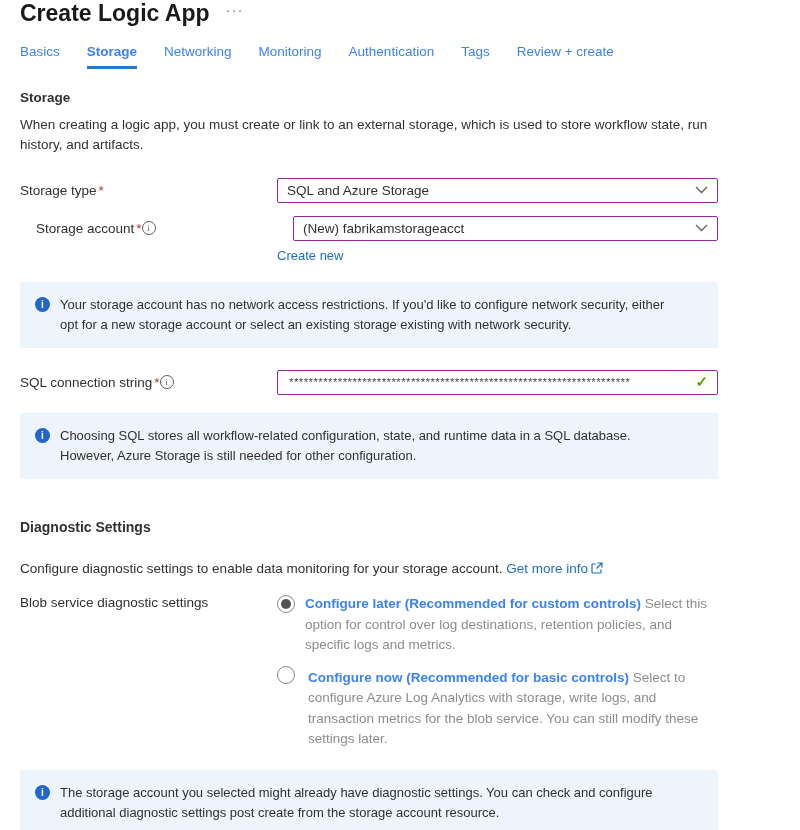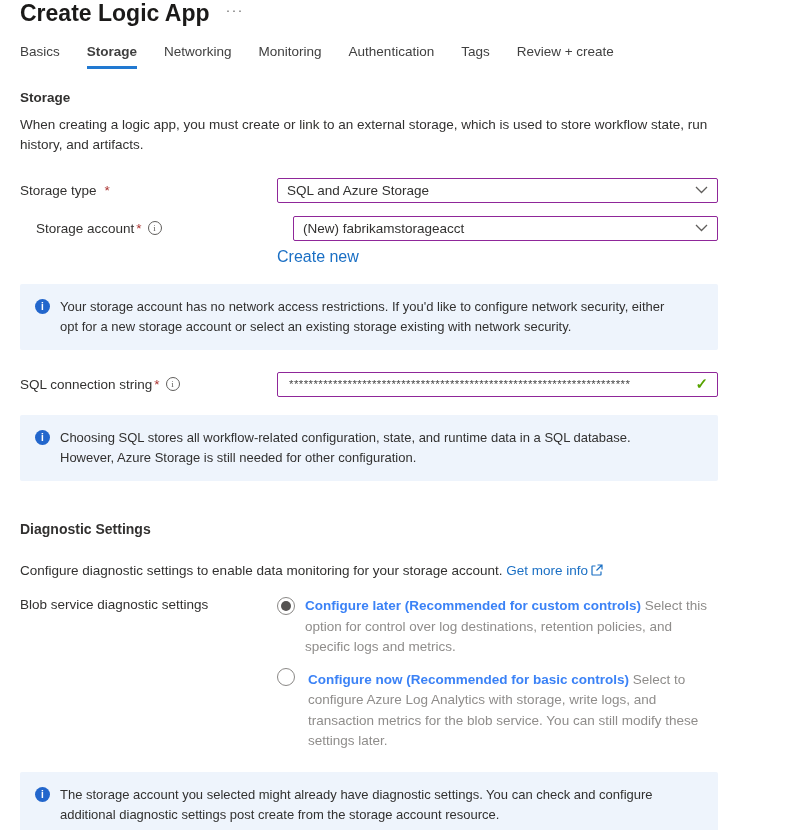--- a/index.html
+++ b/index.html
@@ -11,43 +11,43 @@
   }
   .content { margin-left:20px; width:698px; }
 
   
   .title-row { display:flex; align-items:center; gap:16px; padding-top:0; }
   .page-title { font-size:23px; font-weight:700; color:#1b1a19; margin:0; }
   .title-menu { color:#7a7a7a; font-size:15px; letter-spacing:1px; cursor:pointer; margin-top:-8px; }
 
   
   .tabs { display:flex; gap:27px; margin-top:17px; font-size:13.5px; }
-  .tab { padding-bottom:7px; border-bottom:3px solid transparent; cursor:pointer; color:#404040; }
+  .tab { padding-bottom:7px; border-bottom:3px solid transparent; cursor:pointer; color:#3b82f6; }
   .tab.active { font-weight:700; border-bottom-color:#2179d1; }
 
   .section-heading { font-size:13.5px; font-weight:700; margin:21px 0 0 0; color:#323130; }
   .para { font-size:13.5px; line-height:1.5; margin:10px 0 0 0; }
 
   
   .form-row { display:flex; align-items:center; margin-top:22px; }
   .form-row.tight { margin-top:13px;margin-left:16px; }
-  .form-label { width:257px; flex:none; font-size:13.5px; display:flex; align-items:center; gap:6px; }
+  .form-label { width:257px; flex:none; font-size:13.5px; display:flex; align-items:center; }
   .req { color:#a9312e; margin-left:2px; }
   .info-small {
     width:14px; height:14px; border:1px solid #605e5c; border-radius:50%;
     font-size:9px; line-height:12px; text-align:center; color:#605e5c; flex:none;
     font-family:"Liberation Serif", serif; cursor:pointer;
   }
   .field {
     flex:1; height:25px; border:1px solid #8f2799; border-radius:2px;
     display:flex; align-items:center; justify-content:space-between;
     padding:0 9px; font-size:13.5px; background:#fff; cursor:pointer;
   }
   .chevron { flex:none; margin-left:8px; display:flex; }
-  .link { color:#1a6fc4; font-size:16px; text-decoration:none; cursor:pointer; }
+  .link { color:#1a6fc4; font-size:13px; text-decoration:none; cursor:pointer; }
   .create-new { display:inline-block; margin:7px 0 0 257px; }
 
   
   .banner {
     margin-top:18px; background:#eef4fc; border-radius:2px;
     padding:13px 42px 13px 15px; display:flex; gap:10px;
     font-size:13px; line-height:1.55; color:#323130;
   }
   .banner-icon {
     width:15px; height:15px; border-radius:50%; background:#2266cc; color:#fff;

